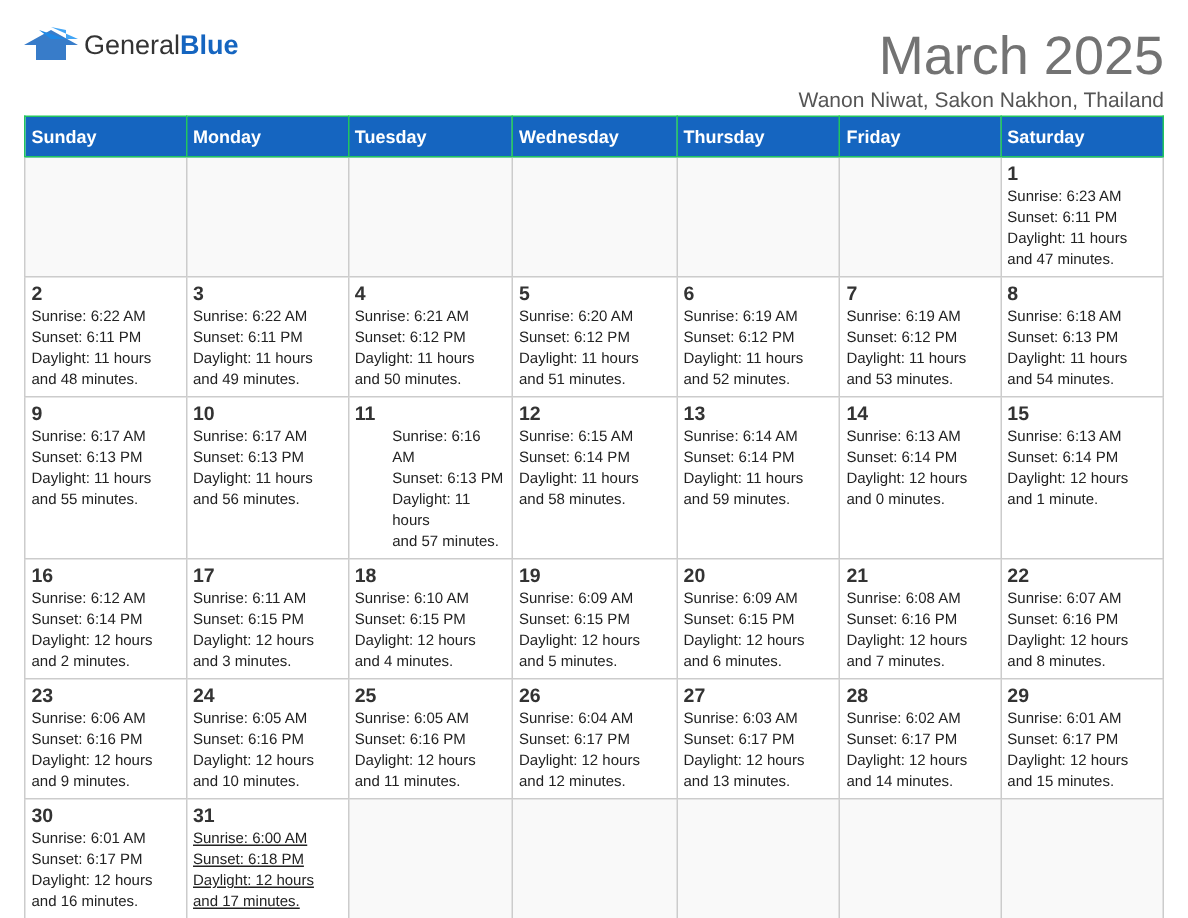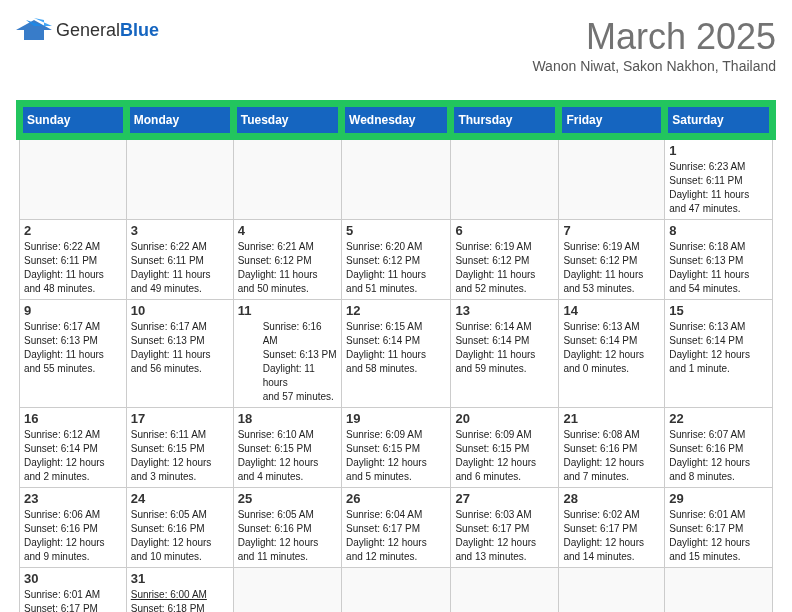--- a/index.html
+++ b/index.html
@@ -7,21 +7,21 @@
       font-family: Arial, sans-serif;
       background: #fff;
       width: 792px;
       min-height: 612px;
       padding: 16px;
     }
     .header {
       display: flex;
       justify-content: space-between;
       align-items: flex-start;
-      margin-bottom: 26px;
+      margin-bottom: 3px;
     }
     .logo {
       display: flex;
       align-items: center;
       gap: 4px;
     }
     .logo-bird {
       width: 36px;
       height: 28px;
     }
@@ -42,21 +42,21 @@
       border-collapse: collapse;
       font-size: 11px;
     }
     .calendar thead tr th {
       background: #1565c0;
       color: #fff;
       padding: 6px 4px;
       text-align: left;
       font-weight: bold;
       font-size: 12px;
-      border: 7px solid #22c55e;
+      border: 1px solid #22c55e;
     }
     .calendar tbody tr td {
       border: 1px solid #ccc;
       vertical-align: top;
       padding: 3px 4px;
       height: 80px;
       width: 113px;
       color: #333;
     }
     .day-number {

